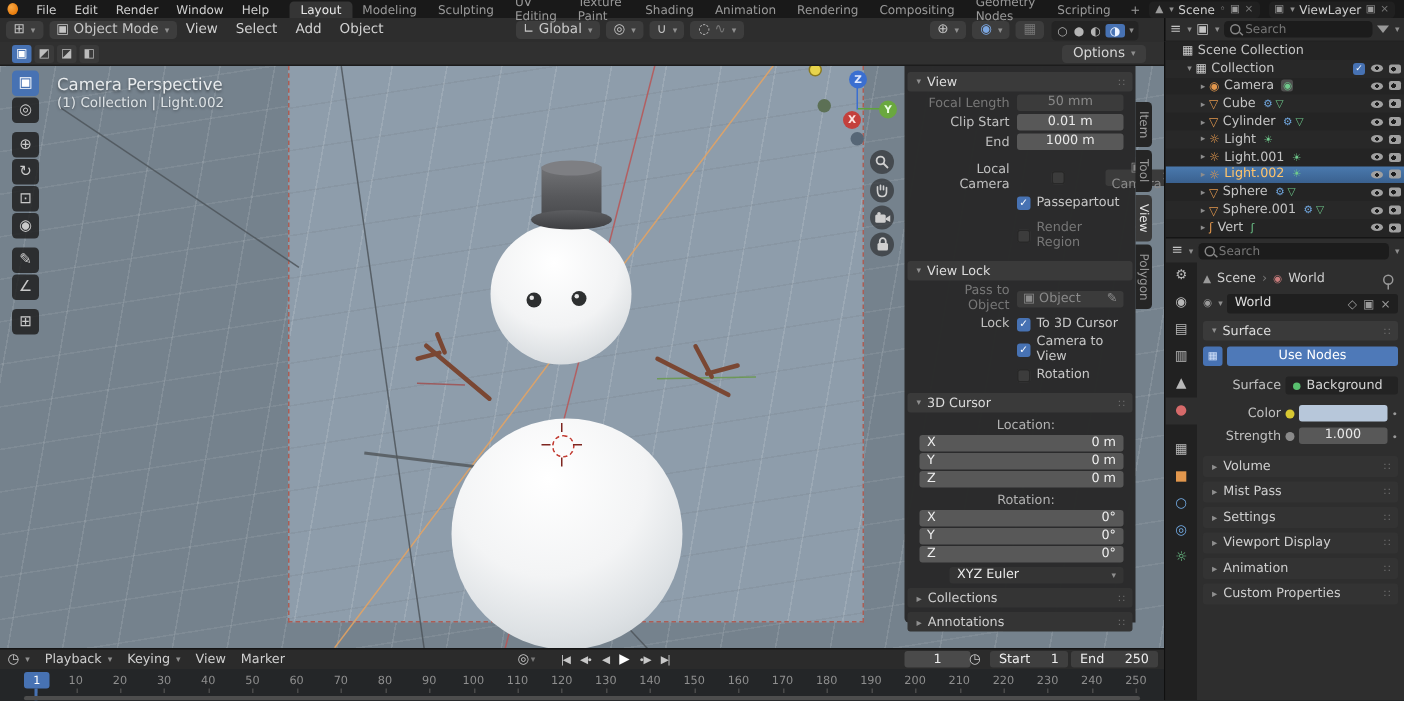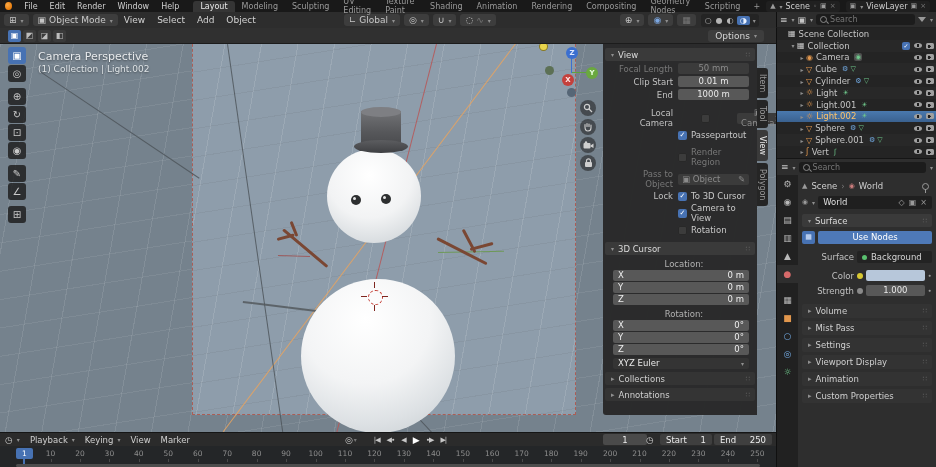--- a/index.html
+++ b/index.html
@@ -400,20 +400,24 @@
           <span class="np-label"></span>
           <span class="cb">✓</span>
           <span>Passepartout</span>
         </div>
       <div class="np-row" style="margin-top:7px;">
           <span class="np-label"></span>
           <span class="cb off"></span>
           <span class="dim">Render Region</span>
         </div>
 
+      <div class="pnl-head" style="margin-top:7px;">
+        <span class="caret">▾</span>
+          <span>View Lock</span>
+      </div>
       <div class="np-row">
           <span class="np-label dim">Pass to Object</span>
           <span class="field gray">
             <span>▣ <span>Object</span></span>
             <span>✎</span>
           </span>
         </div>
       <div class="np-row">
           <span class="np-label">Lock</span>
           <span class="cb">✓</span>
@@ -459,21 +463,21 @@
           <div class="slider" style="margin-top:1px;">
             <span>Y</span>
             <span>0°</span>
           </div>
           <div class="slider" style="margin-top:1px;">
             <span>Z</span>
             <span>0°</span>
           </div>
         </div>
       <div class="np-row" style="margin:3px 6px 0 8px;">
-          <span class="field" style="background:#343434;display:flex;justify-content:space-between;padding:0 5px;">
+          <span class="field" style="background:#343434;display:flex;justify-content:space-between;padding:0 5px;margin-left:20px;">
             <span>XYZ Euler</span>
             <span class="caret">▾</span>
           </span>
         </div>
 
       <div class="collapsed-h">
           <span class="caret" style="font-size:7px;">▸</span>
           <span>Collections</span>
           <span class="pnl-dots">∷</span>
         </div>

